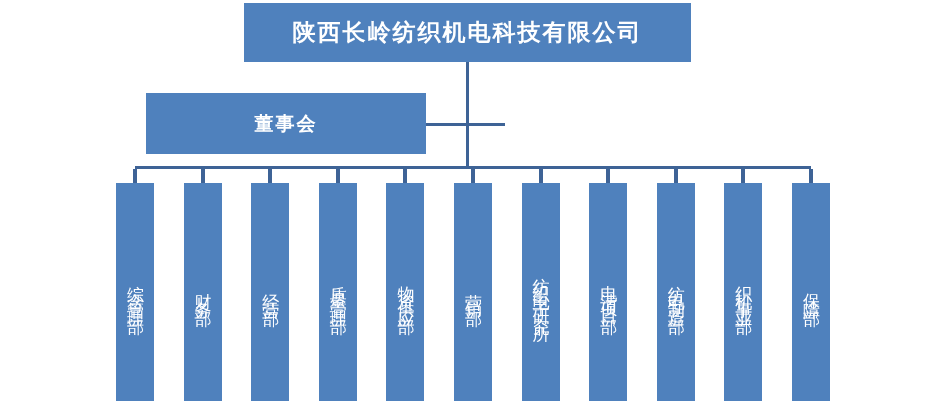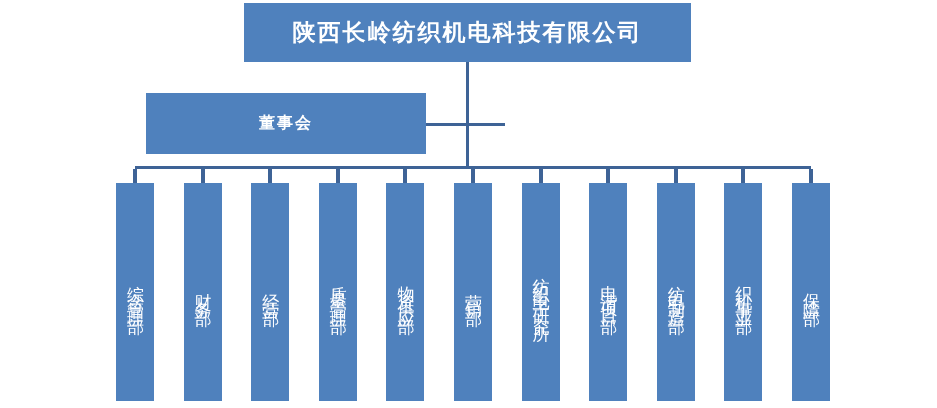--- a/index.html
+++ b/index.html
@@ -23,21 +23,21 @@
     color:var(--text);
     display:flex;align-items:center;justify-content:center;
     box-sizing:border-box;
   }
   .title-node{
     left:244px;top:3px;width:447px;height:59px;
     font-size:23px;font-weight:bold;letter-spacing:2px;
   }
   .board-node{
     top:93px;height:61px;
-    font-size:16px;font-weight:bold;letter-spacing:2px;
+    font-size:19px;font-weight:bold;letter-spacing:2px;
   }
   .board-left{left:146px;width:280px;}
   .board-right{left:505px;width:276px;}
   .line{position:absolute;background:var(--line);}
   .trunk{left:466px;top:62px;width:3px;height:106px;}
   .board-link{left:426px;top:123px;width:79px;height:3px;}
   .bus{left:135px;top:166px;width:676px;height:3px;}
   .dept-row{
     position:absolute;
     left:116px;top:169px;width:714px;height:232px;

